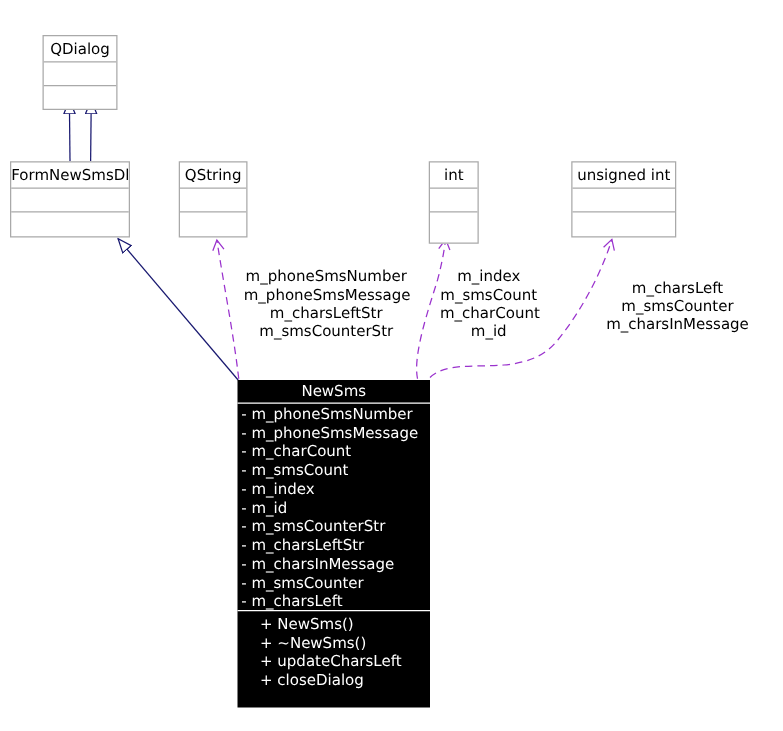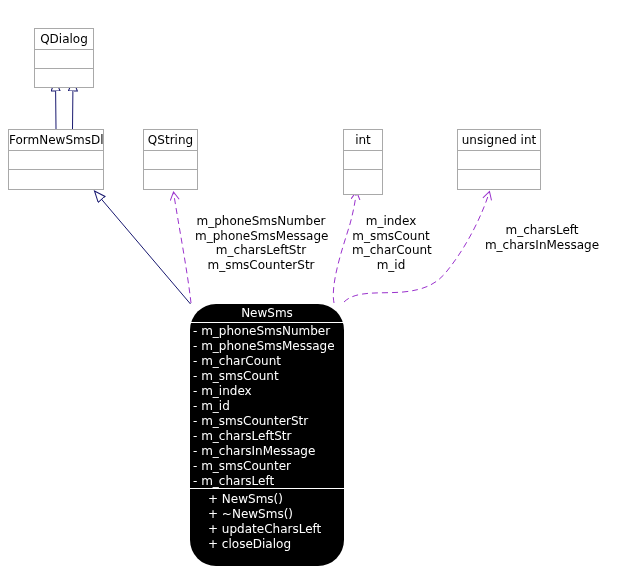--- a/index.html
+++ b/index.html
@@ -44,21 +44,20 @@
 
   
   #main-node {
     position: absolute;
     left: 190px; top: 304px;
     width: 154px; height: 262px;
     box-sizing: border-box;
     background: #000000;
     color: #ffffff;
     z-index: 2;
-    border-radius: 26px;
   }
   #main-node .m-title {
     height: 18px;
     line-height: 18px;
     text-align: center;
     border-bottom: 1px solid #ffffff;
   }
   #main-node .m-attrs {
     box-sizing: border-box;
     height: 166px;
@@ -167,16 +166,17 @@
 
   <div class="edge-label" style="left:352px; top:214px; width:78px;">
       <div>m_index</div>
       <div>m_smsCount</div>
       <div>m_charCount</div>
       <div>m_id</div>
     </div>
 
   <div class="edge-label" style="left:477px; top:223px; width:130px;">
       <div>m_charsLeft</div>
+      <div>m_smsCounter</div>
       <div>m_charsInMessage</div>
     </div>
 
 </div>
 
 </body></html>

